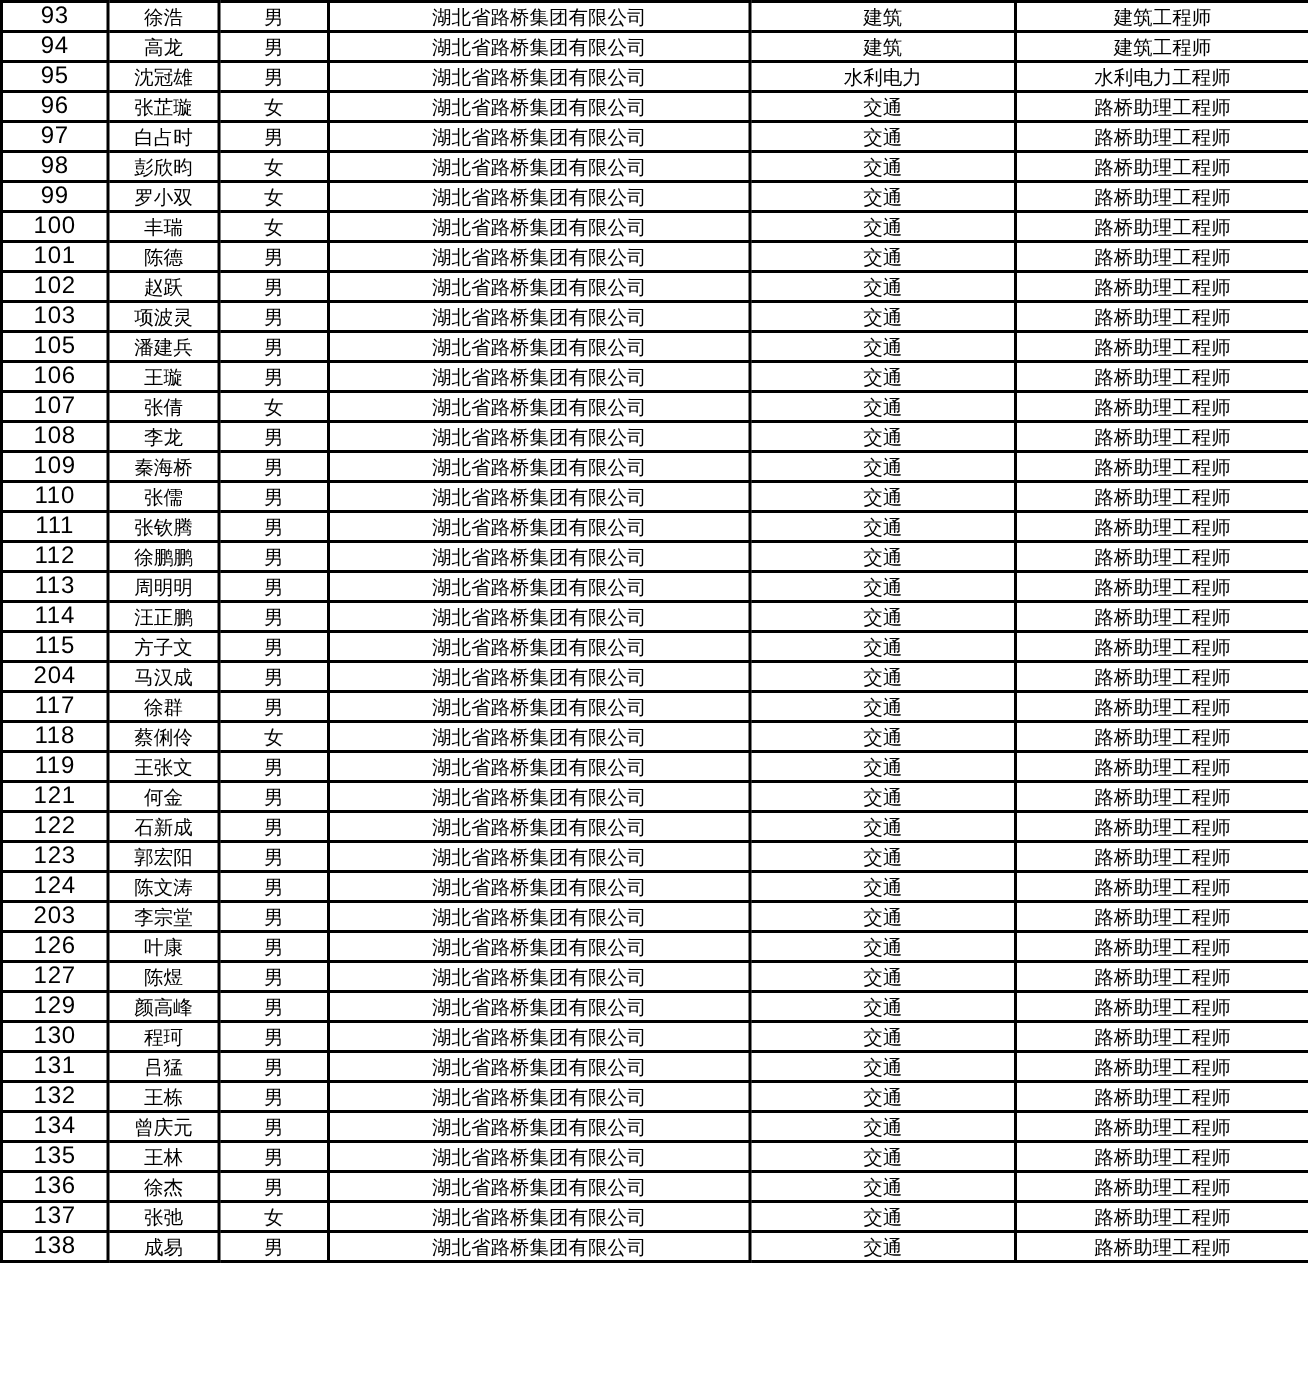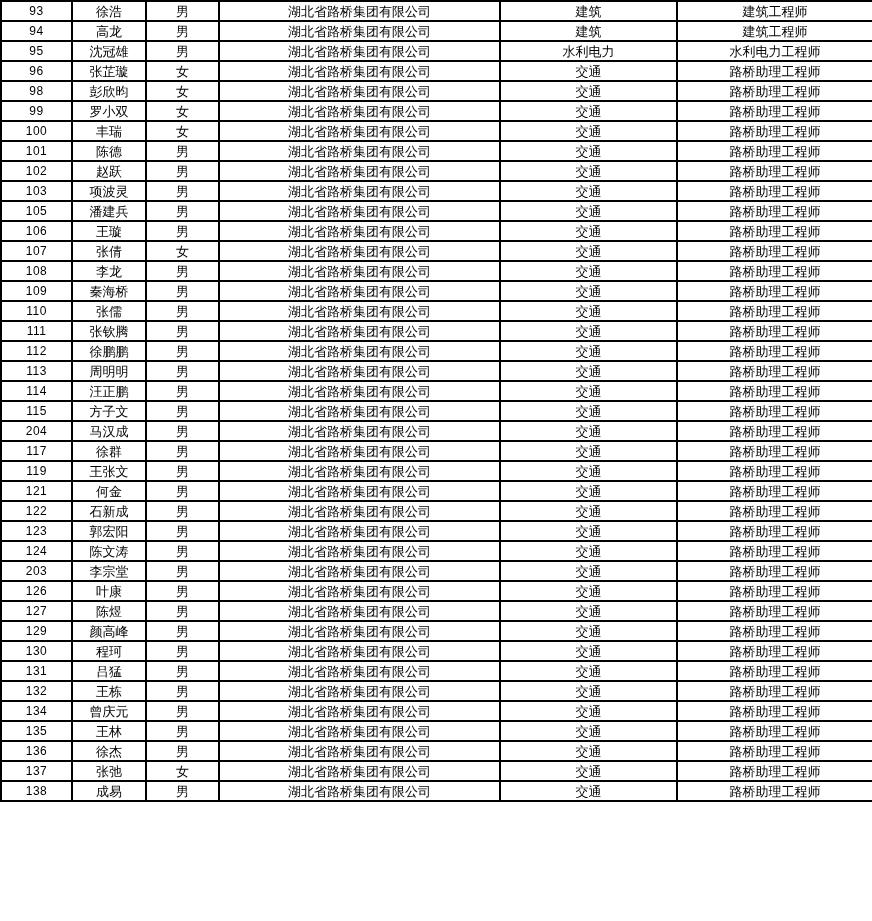--- a/index.html
+++ b/index.html
@@ -23,21 +23,21 @@
     padding: 0;
     text-align: center;
     vertical-align: middle;
     font-size: 13px;
     line-height: 1;
     color: var(--text-color, #000000);
     white-space: nowrap;
     overflow: hidden;
   }
   table.roster td.num {
-    font-size: 12px;
+    font-size: 16px;
     letter-spacing: 0.5px;
   }
 </style>
 </head>
 <body style="background: rgb(255, 255, 255);">
 
 <table class="roster">
   <colgroup>
     <col style="width:71px">
     <col style="width:74px">
@@ -73,20 +73,28 @@
   </tr>
       <tr>
     <td class="num">96</td>
     <td>张芷璇</td>
     <td>女</td>
     <td>湖北省路桥集团有限公司</td>
     <td>交通</td>
     <td>路桥助理工程师</td>
   </tr>
       <tr>
+    <td class="num">97</td>
+    <td>白占时</td>
+    <td>男</td>
+    <td>湖北省路桥集团有限公司</td>
+    <td>交通</td>
+    <td>路桥助理工程师</td>
+  </tr>
+      <tr>
     <td class="num">98</td>
     <td>彭欣昀</td>
     <td>女</td>
     <td>湖北省路桥集团有限公司</td>
     <td>交通</td>
     <td>路桥助理工程师</td>
   </tr>
       <tr>
     <td class="num">99</td>
     <td>罗小双</td>
@@ -220,20 +228,28 @@
     <td>马汉成</td>
     <td>男</td>
     <td>湖北省路桥集团有限公司</td>
     <td>交通</td>
     <td>路桥助理工程师</td>
   </tr>
       <tr>
     <td class="num">117</td>
     <td>徐群</td>
     <td>男</td>
+    <td>湖北省路桥集团有限公司</td>
+    <td>交通</td>
+    <td>路桥助理工程师</td>
+  </tr>
+      <tr>
+    <td class="num">118</td>
+    <td>蔡俐伶</td>
+    <td>女</td>
     <td>湖北省路桥集团有限公司</td>
     <td>交通</td>
     <td>路桥助理工程师</td>
   </tr>
       <tr>
     <td class="num">119</td>
     <td>王张文</td>
     <td>男</td>
     <td>湖北省路桥集团有限公司</td>
     <td>交通</td>

